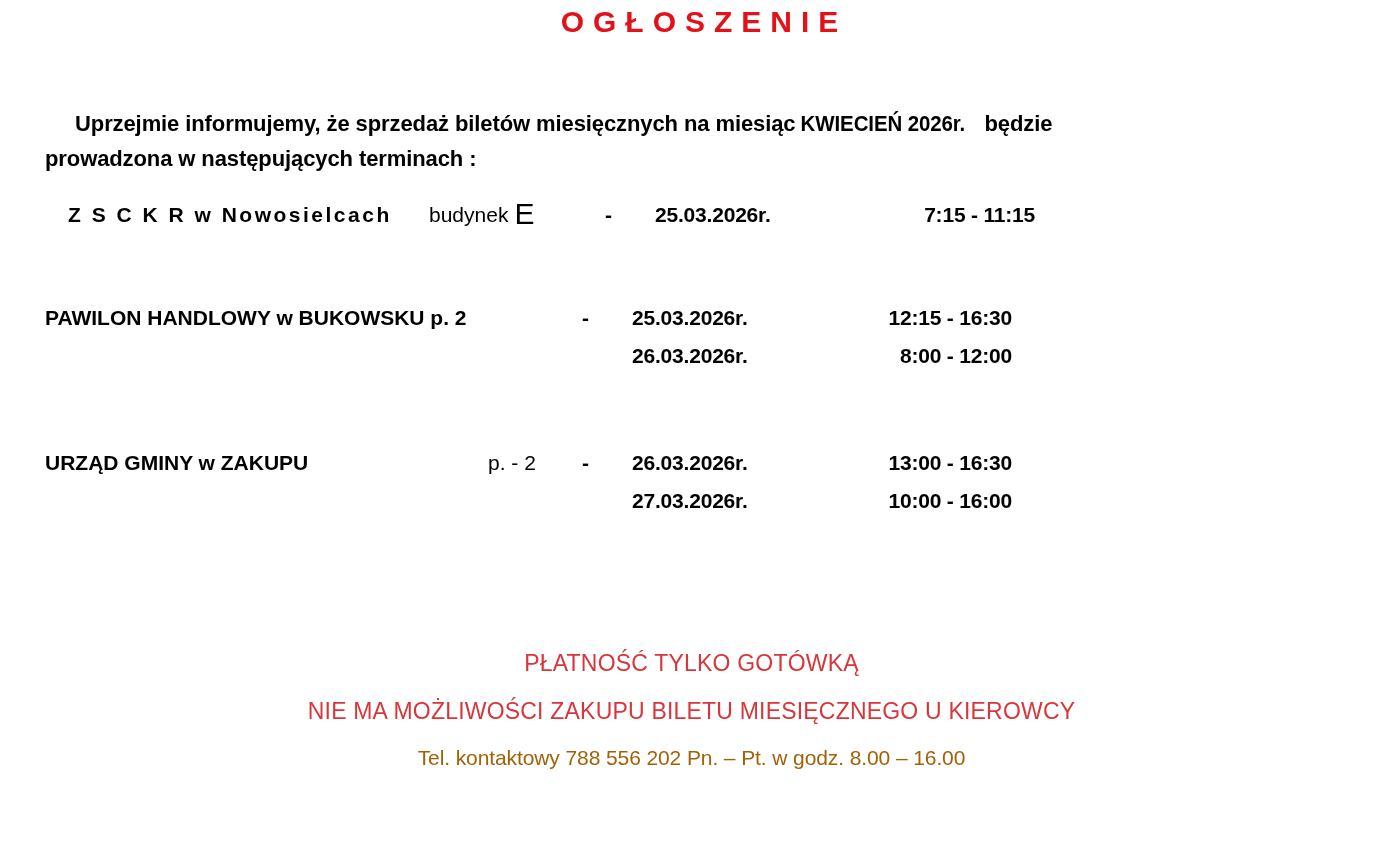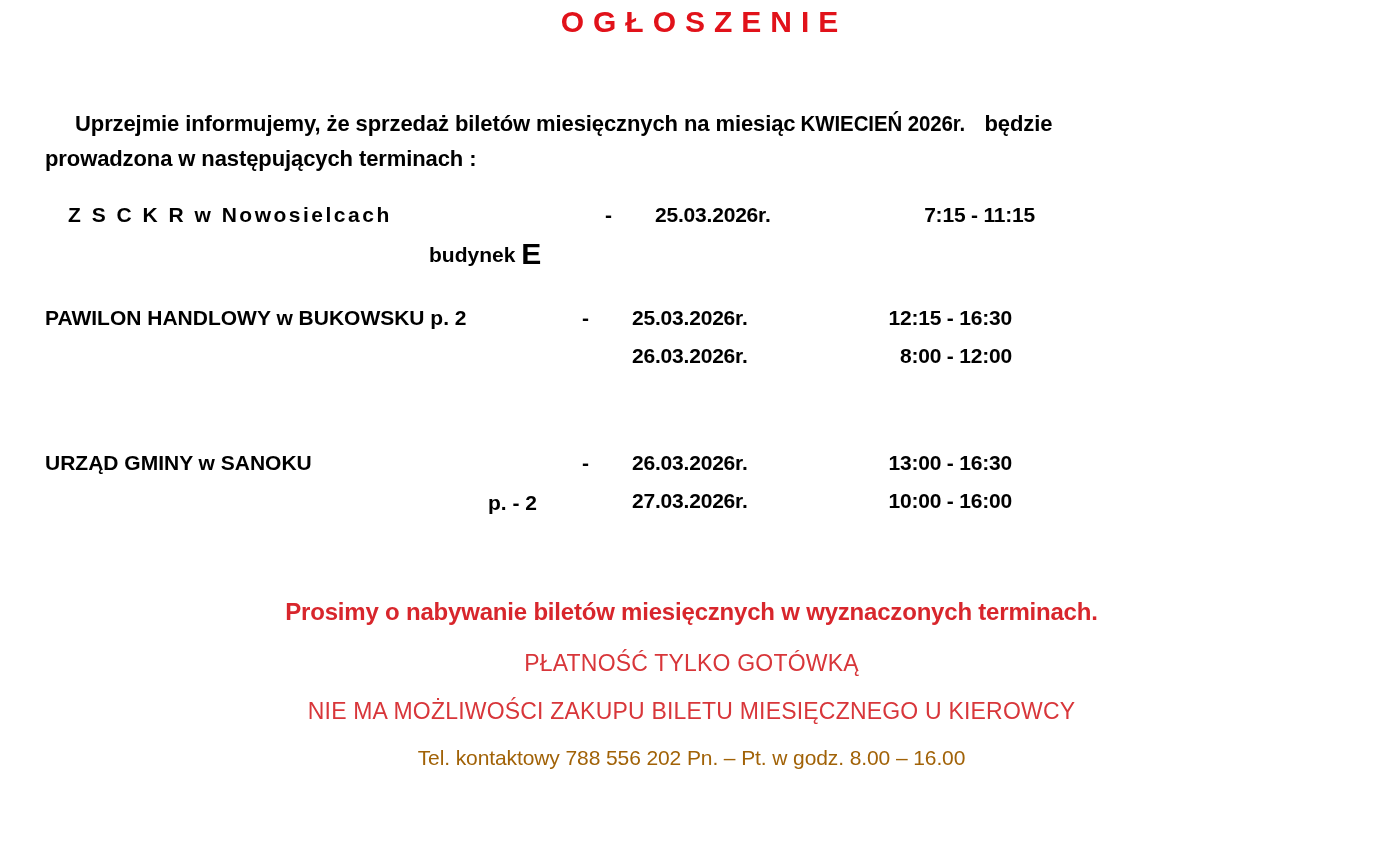--- a/index.html
+++ b/index.html
@@ -85,23 +85,22 @@
     top: 0;
     font-size: 21px;
     font-weight: bold;
     white-space: nowrap;
   }
   .place .sp { letter-spacing: 2.5px; }
 
   .detail {
     position: absolute;
     font-size: 21px;
-    font-weight: bold;
+    font-weight: normal;
     white-space: nowrap;
-    margin-top: 40px;
   }
   .detail.bld {
     left: 406px;
     font-size: 21px;
   }
   .detail.bld .bigE {
     font-size: 30px;
     line-height: 21px;
     vertical-align: -2px;
     padding-left: 6px;
@@ -229,38 +228,37 @@
       </div>
       <div class="srow">
         <div class="date">26.03.2026r.</div>
         <div class="time">8:00 - 12:00</div>
       </div>
     </div>
 
     <div class="block b3">
       <div class="srow">
         <div class="place">
-          <span>URZĄD GMINY w SANOKU</span>
+          <span>URZĄD GMINY w ZAKUPU</span>
         </div>
         <div class="detail floor">
           <span>p. - 2</span>
         </div>
         <div class="dash">-</div>
         <div class="date">26.03.2026r.</div>
         <div class="time">13:00 - 16:30</div>
       </div>
       <div class="srow">
         <div class="date">27.03.2026r.</div>
         <div class="time">10:00 - 16:00</div>
       </div>
     </div>
 
   </div>
 
-  <div class="notice-strong">Prosimy o nabywanie biletów miesięcznych w wyznaczonych terminach.</div>
 
   <div class="notice n1">PŁATNOŚĆ  TYLKO  GOTÓWKĄ</div>
 
   <div class="notice n2">NIE MA MOŻLIWOŚCI ZAKUPU BILETU MIESIĘCZNEGO U KIEROWCY</div>
 
   <div class="contact">Tel. kontaktowy   788 556 202   Pn. – Pt.  w godz. 8.00 – 16.00</div>
 
 
 </div>
 

